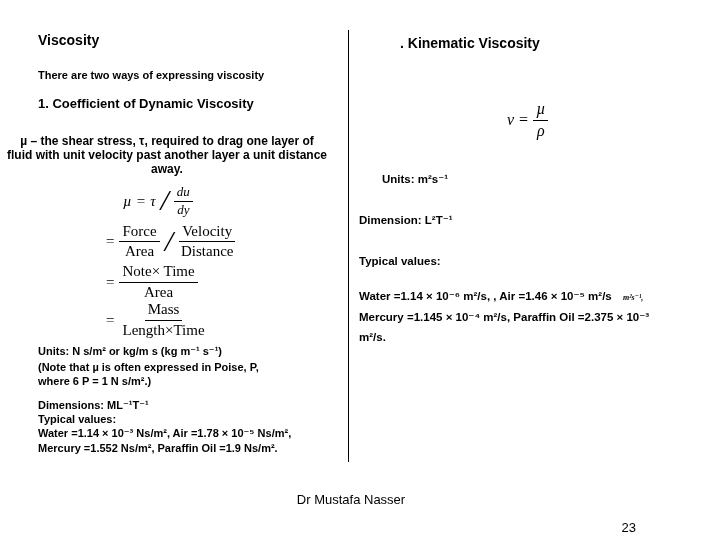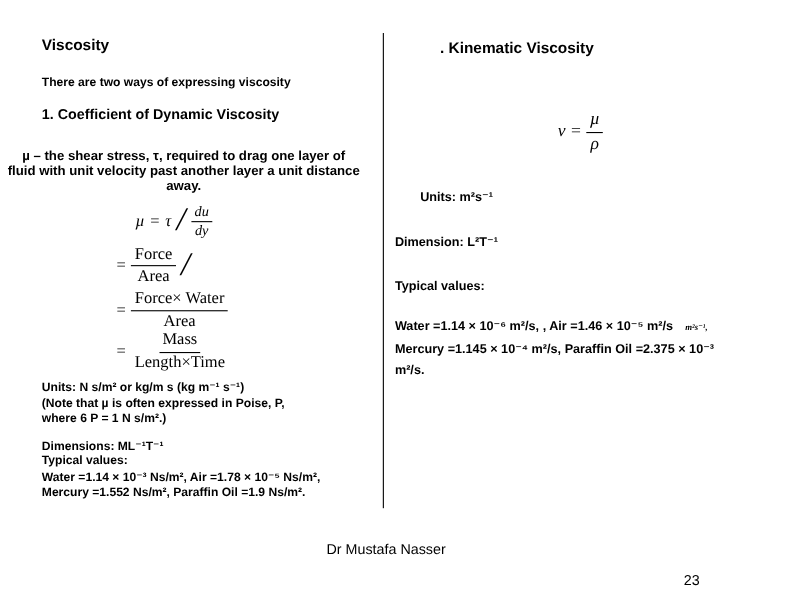--- a/index.html
+++ b/index.html
@@ -61,26 +61,30 @@
     </span>
   </div>
 
   <div class="eqrow" style="left:106px; top:223px; height:37px;">
     <span>=</span>
     <span class="frac">
       <span class="num">Force</span>
       <span class="den">Area</span>
     </span>
     <span class="slash">/</span>
+    <span class="frac">
+      <span class="num">Velocity</span>
+      <span class="den">Distance</span>
+    </span>
   </div>
 
   <div class="eqrow" style="left:106px; top:264px; height:36px;">
     <span>=</span>
     <span class="frac">
-      <span class="num">Force× Water</span>
+      <span class="num">Note× Time</span>
       <span class="den">Area</span>
     </span>
   </div>
 
   <div class="eqrow" style="left:106px; top:302px; height:36px;">
     <span>=</span>
     <span class="frac">
       <span class="num">Mass</span>
       <span class="den">Length×Time</span>
     </span>

